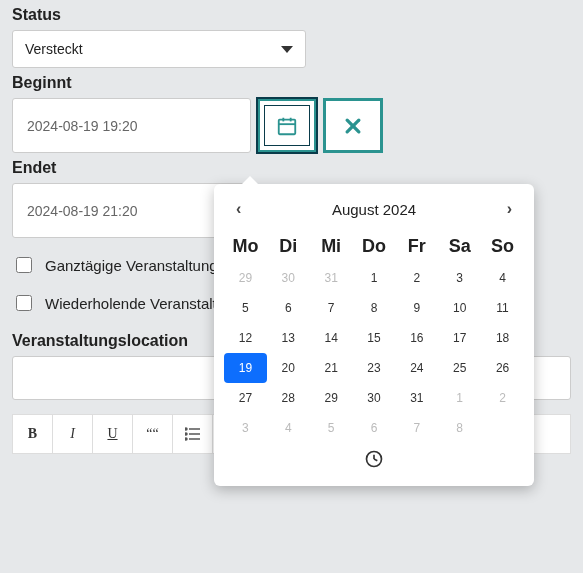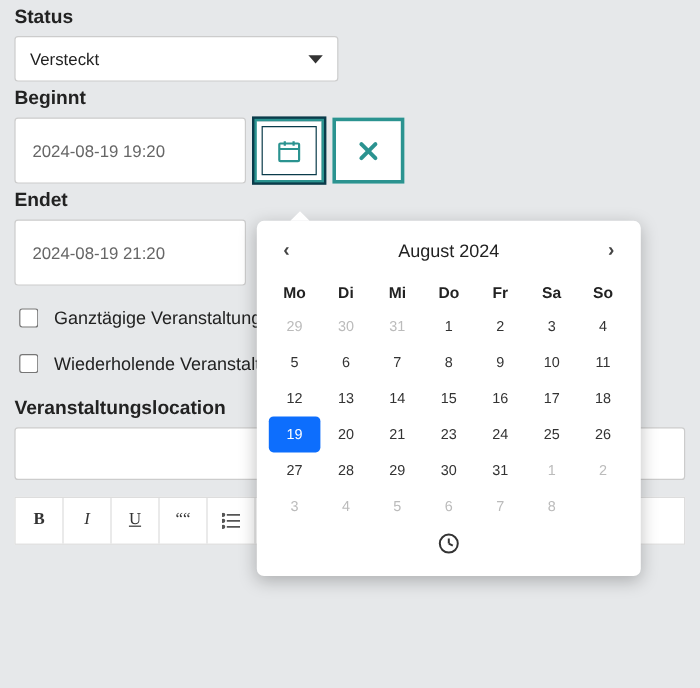--- a/index.html
+++ b/index.html
@@ -21,21 +21,21 @@
   .label {
     font-weight: 700;
     font-size: 16px;
     margin-bottom: 6px;
   }
   .label.normal { font-weight: 700; }
   .status-select {
     background: #fff;
     border: 1px solid #ccc;
     border-radius: 3px;
-    width: 270px;
+    width: 294px;
     height: 38px;
     display: flex;
     align-items: center;
     justify-content: space-between;
     padding: 0 12px;
     cursor: pointer;
   }
   .caret {
     width: 0; height: 0;
     border-left: 6px solid transparent;
@@ -44,21 +44,21 @@
   }
   .dt-row {
     display: flex;
     align-items: stretch;
     gap: 6px;
   }
   .dt-input {
     background: #fff;
     border: 1px solid #ccc;
     border-radius: 3px;
-    width: 193px;
+    width: 239px;
     height: 55px;
     padding: 0 14px;
     display: flex;
     align-items: center;
     color: #666;
   }
   .icon-btn {
     width: 60px;
     height: 55px;
     border: 3px solid #2b9390;
@@ -154,21 +154,21 @@
     font-weight: 400;
     font-size: 15px;
   }
   .grid {
     display: grid;
     grid-template-columns: repeat(7, 1fr);
     text-align: center;
   }
   .dow {
     font-weight: 700;
-    font-size: 13px;
+    font-size: 18px;
     padding: 6px 0;
   }
   .day {
     padding: 8px 0;
     font-size: 12px;
     color: #333;
     cursor: pointer;
     border-radius: 4px;
   }
   .day.out { color: #bbb; }

